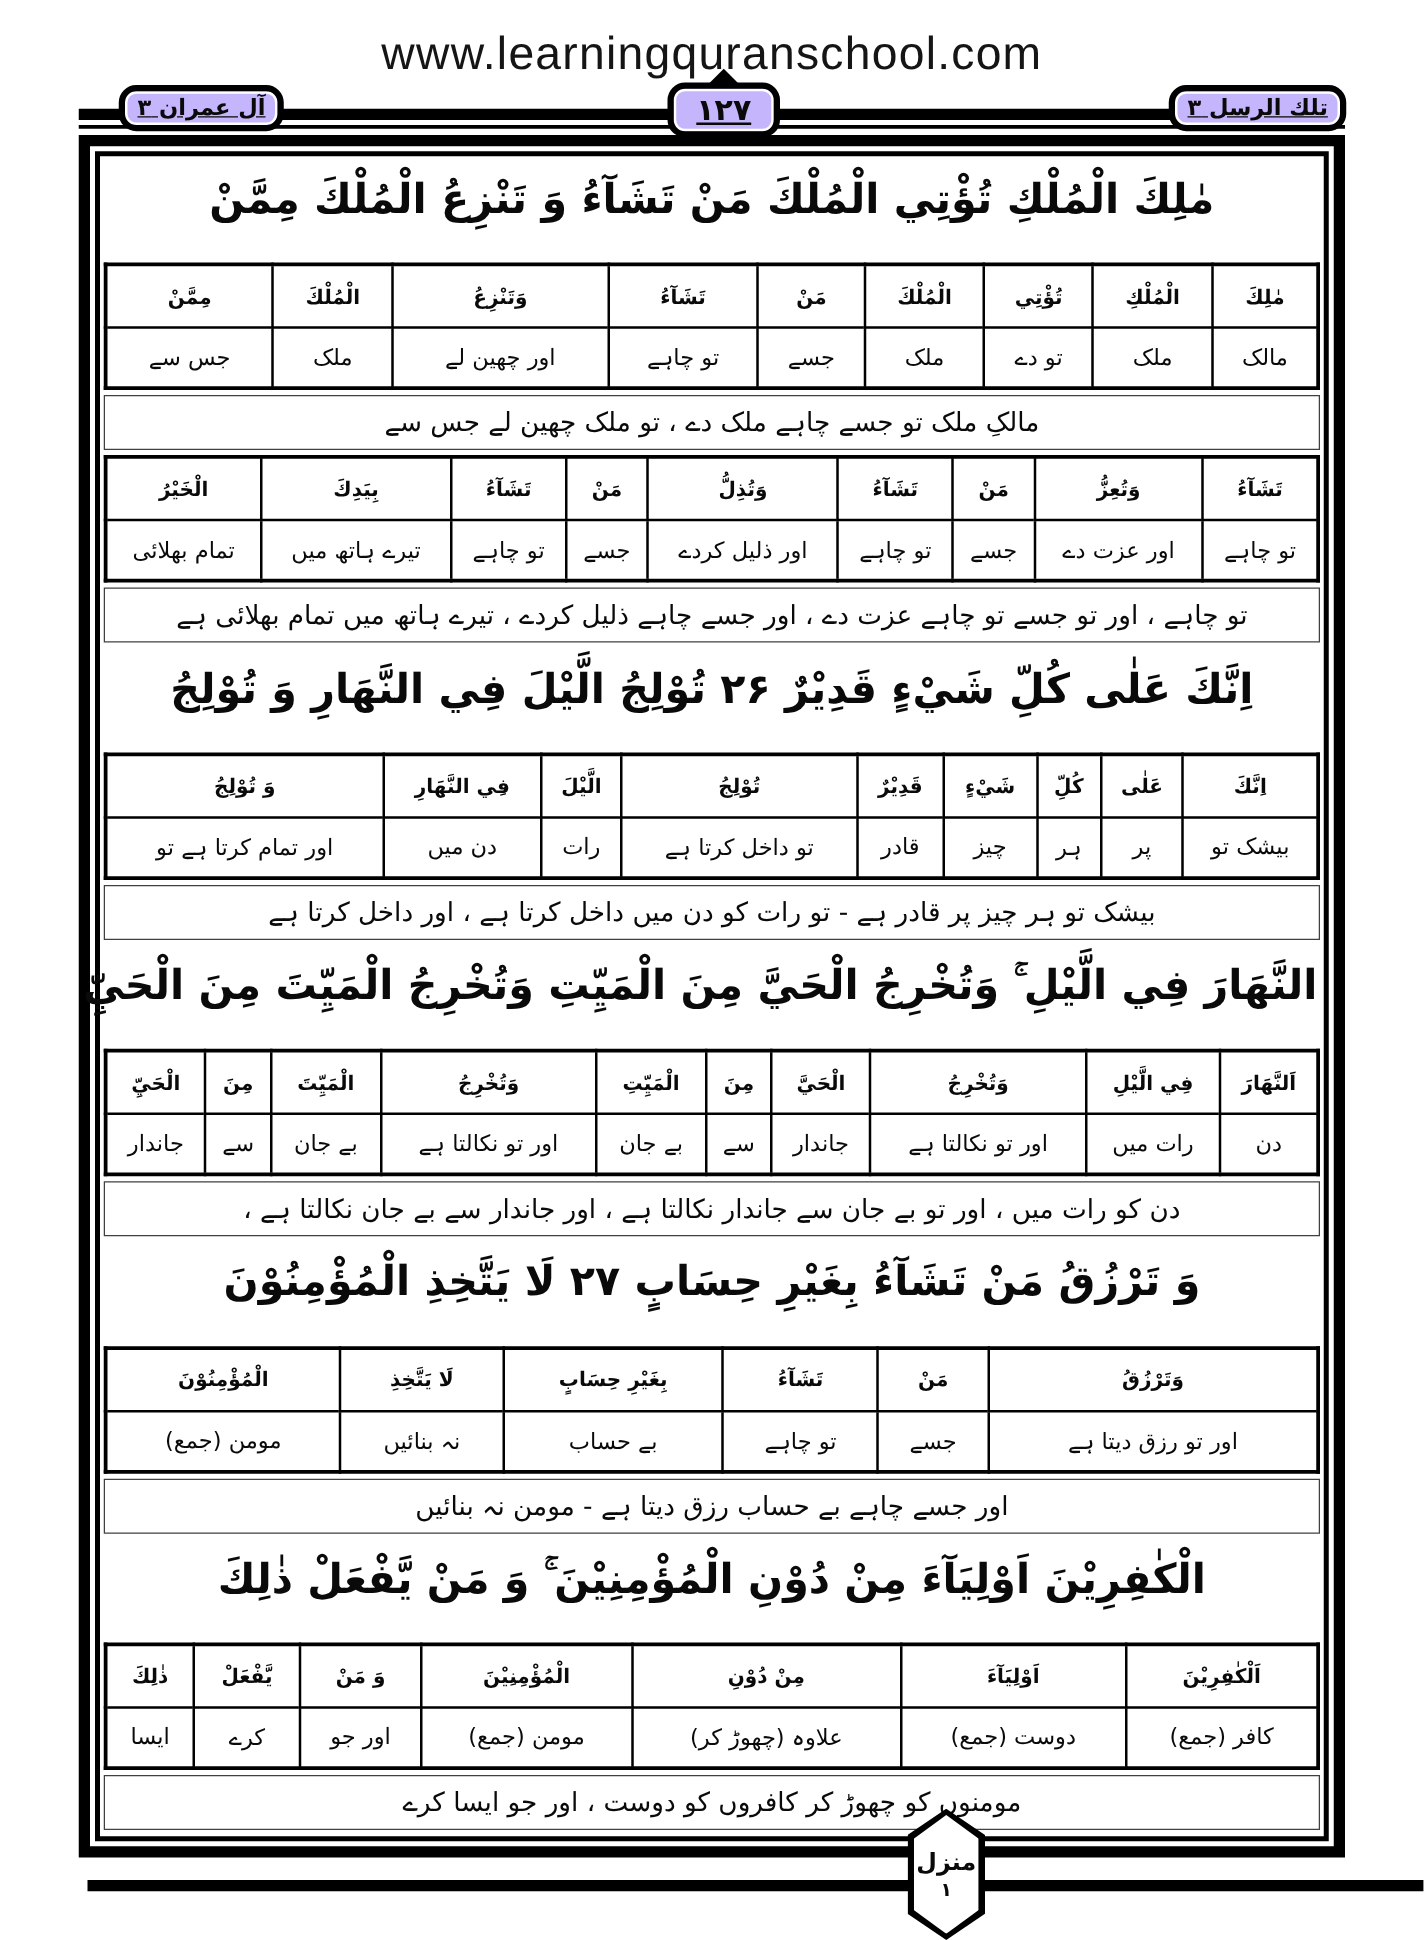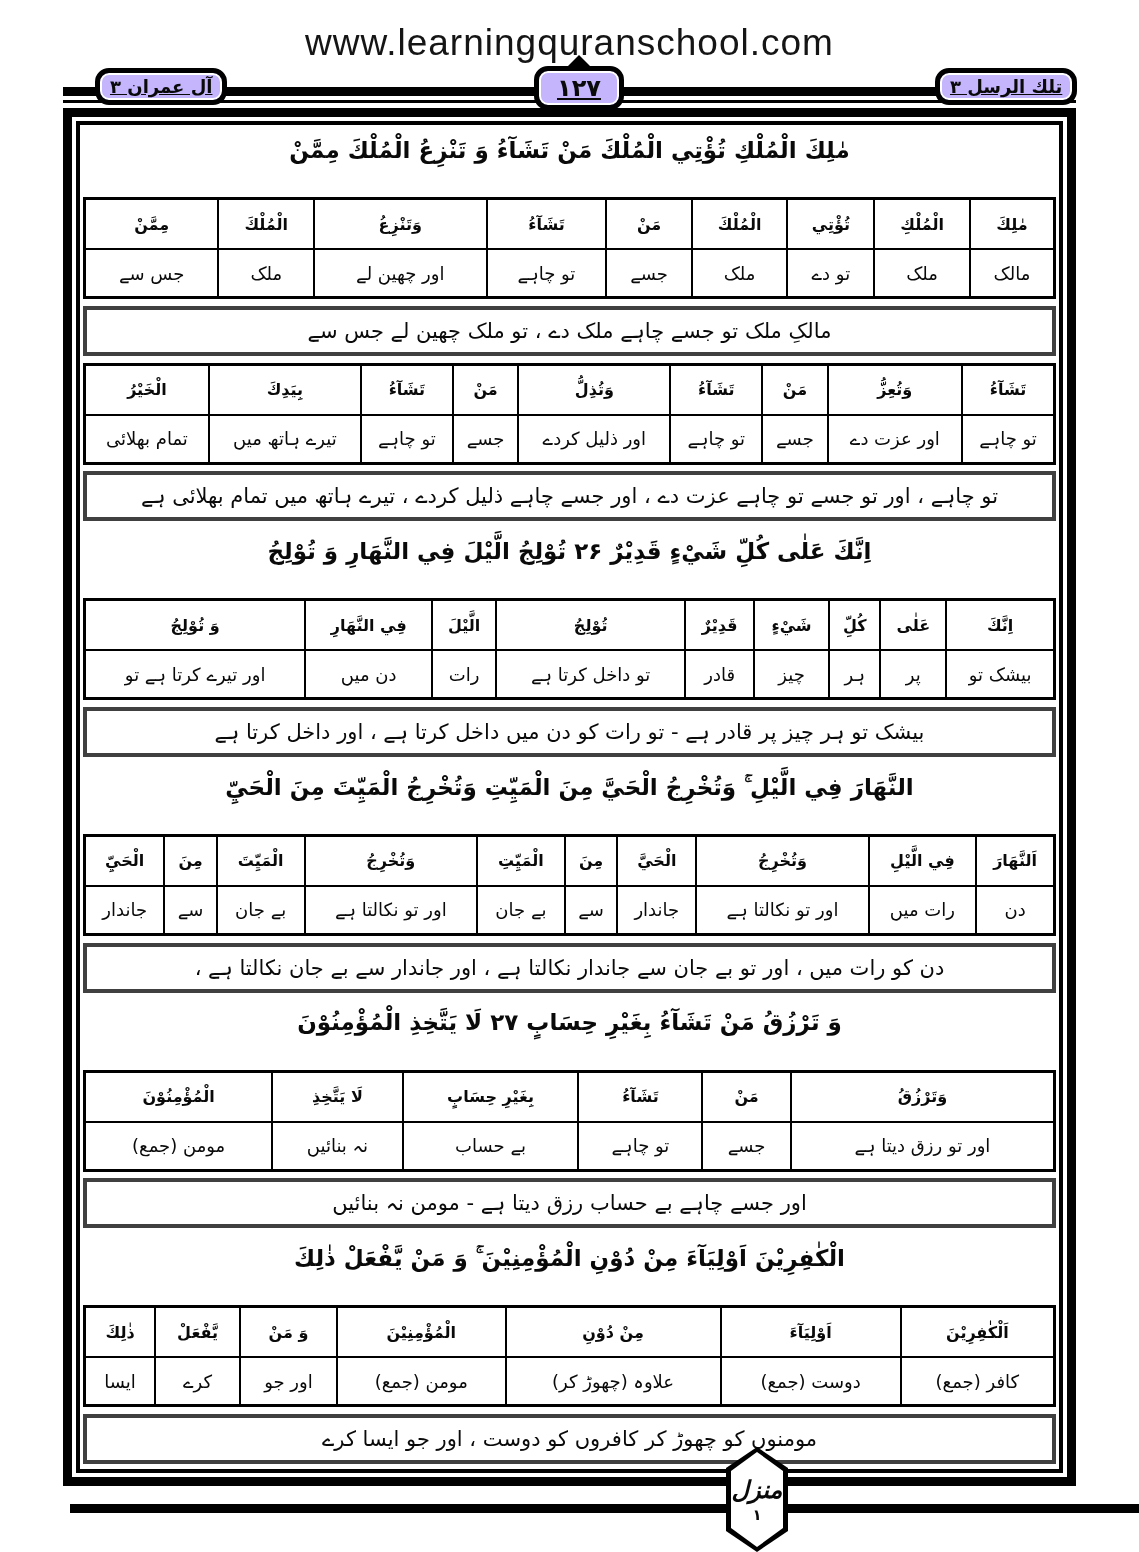--- a/index.html
+++ b/index.html
@@ -19,39 +19,39 @@
   .cart-center{top:66px;left:534px;min-width:60px;font-size:24px;}
   .cart-center::before{content:"";position:absolute;top:-16px;left:50%;margin-left:-14px;
              border-left:14px solid transparent;border-right:14px solid transparent;
              border-bottom:14px solid #000;}
   
   .frame{position:absolute;top:108px;left:63px;width:1013px;height:1378px;
          border:9px solid #000;box-sizing:border-box;background:#fff;}
   .frame-inner{position:absolute;inset:4px;border:4px solid #000;box-sizing:border-box;
          display:flex;flex-direction:column;justify-content:space-between;padding:2px 3px;}
   
-  .verse{direction:rtl;text-align:center;font-weight:bold;font-size:23px;line-height:1.55;
+  .verse{direction:rtl;text-align:center;font-weight:bold;font-size:33px;line-height:1.55;
          padding:6px 2px 25px;white-space:nowrap;}
   
   table.wtable{width:100%;border-collapse:collapse;direction:rtl;table-layout:auto;
          border:3px solid #000;}
   table.wtable td{border:2px solid #000;text-align:center;vertical-align:middle;padding:4px 5px;}
   td.aw{font-weight:bold;font-size:16px;height:40px;white-space:nowrap;}
   td.um{font-size:18px;height:38px;white-space:nowrap;}
   
-  .trans{border:4px solid #404040;margin-top:3px;margin-bottom:3px;text-align:center;
+  .trans{border:1px solid #404040;margin-top:3px;margin-bottom:3px;text-align:center;
          font-size:21px;padding:9px 10px;direction:rtl;white-space:nowrap;}
   
   .bottom-bar{position:absolute;top:1504px;left:70px;width:1069px;height:9px;background:#000;}
   .hex-outer{position:absolute;top:1447px;left:726px;width:62px;height:105px;background:#000;
          clip-path:polygon(50% 0,100% 20%,100% 80%,50% 100%,0 80%,0 20%);z-index:4;}
   .hex-inner{position:absolute;inset:5px;background:#fff;
          clip-path:polygon(50% 0,100% 20%,100% 80%,50% 100%,0 80%,0 20%);
          display:flex;flex-direction:column;align-items:center;justify-content:center;gap:2px;}
-  .hex-inner .mz{font-size:24px;font-weight:bold;font-style:italic;}
+  .hex-inner .mz{font-size:19px;font-weight:bold;}
   .hex-inner .mz-n{font-size:15px;font-weight:bold;}
 </style>
 </head>
 <body>
 
 <div class="page">
 
   <div class="site">www.learningquranschool.com</div>
 
   <div class="top-bar"></div>
@@ -136,21 +136,21 @@
             </tr>
         <tr>
               <td class="um">بیشک تو</td>
               <td class="um">پر</td>
               <td class="um">ہر</td>
               <td class="um">چیز</td>
               <td class="um">قادر</td>
               <td class="um">تو داخل کرتا ہے</td>
               <td class="um">رات</td>
               <td class="um">دن میں</td>
-              <td class="um">اور تیرے کرتا ہے تو</td>
+              <td class="um">اور تمام کرتا ہے تو</td>
             </tr>
       </tbody>
         </table>
       <div class="trans">بیشک تو ہر چیز پر قادر ہے - تو رات کو دن میں داخل کرتا ہے ، اور داخل کرتا ہے</div>
 
       <div class="verse">النَّهَارَ فِي الَّيْلِ ۚ وَتُخْرِجُ الْحَيَّ مِنَ الْمَيِّتِ وَتُخْرِجُ الْمَيِّتَ مِنَ الْحَيِّ</div>
       <table class="wtable">
         <tbody>
             <tr>
               <td class="aw">اَلنَّهَارَ</td>

